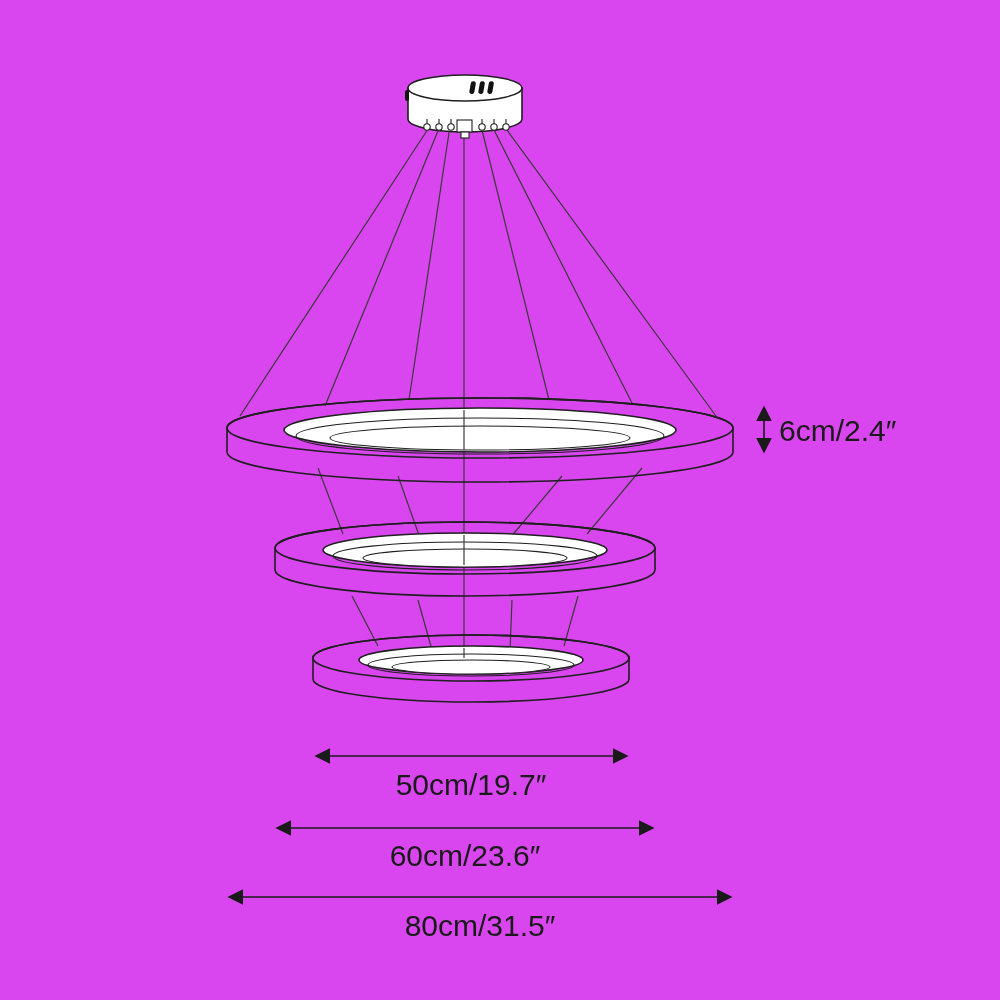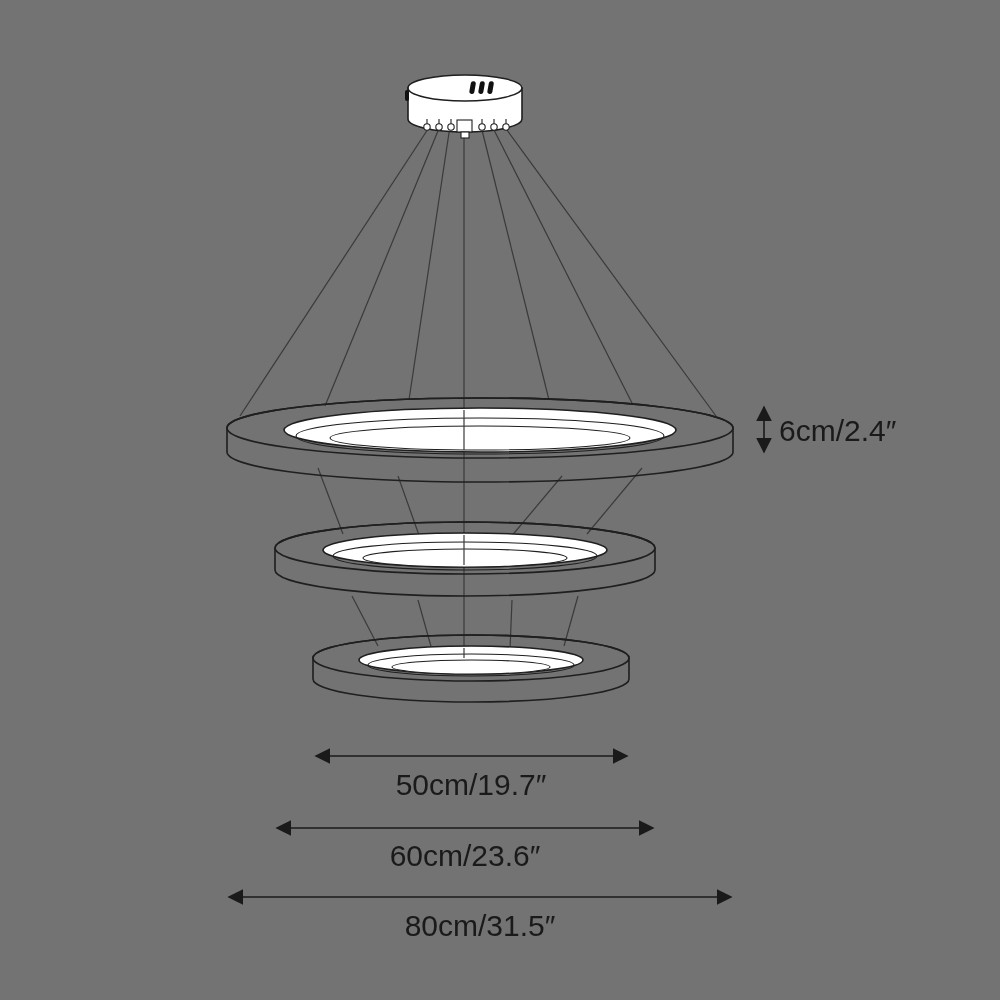--- a/index.html
+++ b/index.html
@@ -1,16 +1,16 @@
 <!DOCTYPE html>
 <html><head>
 <meta charset="utf-8">
 <style>
   html,body{margin:0;padding:0;background:#ffffff;}
-  .canvas{width:1000px;height:1000px;background:#737373;position:relative;overflow:hidden;text-align:center;}
+  .canvas{width:1000px;height:1000px;background:#d946ef;position:relative;overflow:hidden;text-align:center;}
   svg{display:block;}
   svg text{font-family:"Liberation Sans","DejaVu Sans",sans-serif;font-size:30px;fill:#1a1a1a;}
   .dim-line{stroke:#1a1a1a;stroke-width:1.6;}
   .cable{stroke:#3a3a3a;stroke-width:1.2;fill:none;}
   .edge{stroke:#1f1f1f;stroke-width:1.6;fill:none;}
   .edge-thin{stroke:#1f1f1f;stroke-width:1.1;fill:none;}
   .white-fill{fill:#ffffff;}
 </style>
 </head>
 <body>

